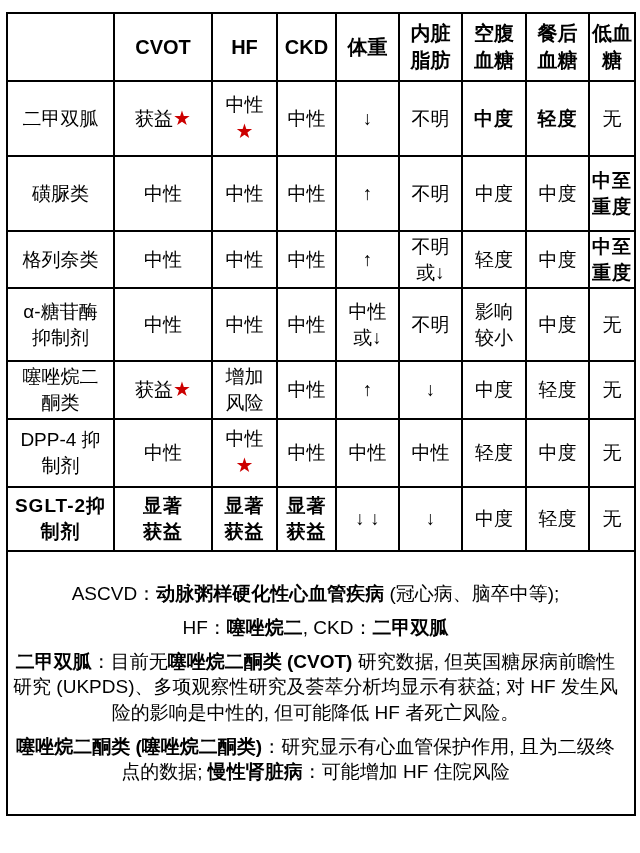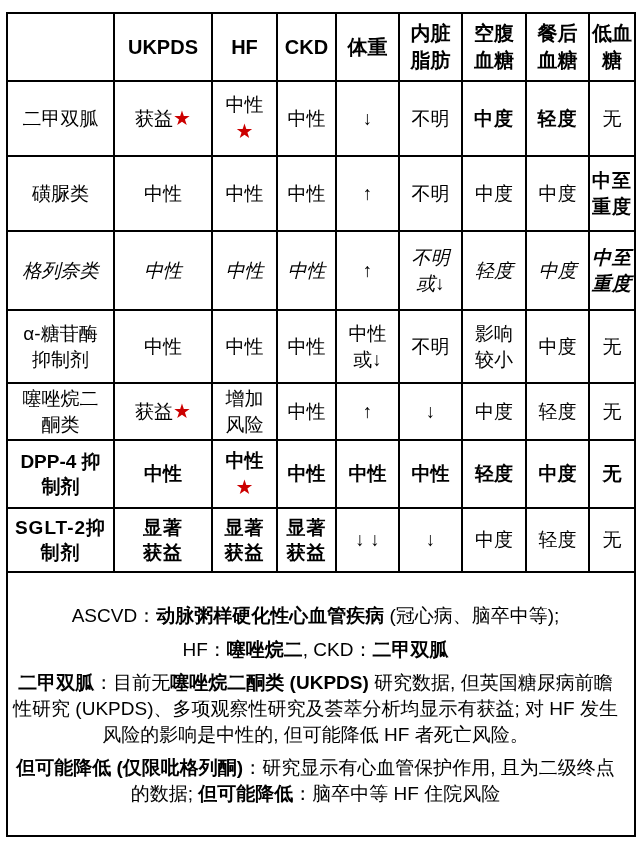--- a/index.html
+++ b/index.html
@@ -20,24 +20,24 @@
     text-align:center;
     vertical-align:middle;
     padding:2px 1px;
     font-size:19px;
     line-height:1.35;
     overflow:hidden;
   }
   table.cmp thead th { font-weight:bold; font-size:20px; height:62px; }
   tbody tr:nth-child(1) { height:75px; }
   tbody tr:nth-child(2) { height:75px;margin-top:8px; }
-  tbody tr:nth-child(3) { height:79px;font-style:italic; }
+  tbody tr:nth-child(3) { height:57px; }
   tbody tr:nth-child(4) { height:73px; }
   tbody tr:nth-child(5) { height:57px; }
-  tbody tr:nth-child(6) { height:68px;font-weight:bold; }
+  tbody tr:nth-child(6) { height:68px; }
   tbody tr:nth-child(7) { height:64px;border-radius:24px; }
   td.name { text-align:left; padding-left:4px; }
   td.bcell, .bseg { font-weight:bold; }
   td.bcell { font-size:18px; letter-spacing:1px; }
   .star { color:var(--star-color,#cc0000); font-size:20px; }
   .ln { display:block; }
   td.footcell {
     text-align:left;
     vertical-align:top;
     padding:8px 8px 6px 6px;
@@ -66,21 +66,21 @@
       <col class="c6">
       <col class="c7">
       <col class="c8">
   </colgroup>
   <thead>
     <tr>
         <th>
           <span class="ln"></span>
         </th>
         <th>
-          <span class="ln">UKPDS</span>
+          <span class="ln">CVOT</span>
         </th>
         <th>
           <span class="ln">HF</span>
         </th>
         <th>
           <span class="ln">CKD</span>
         </th>
         <th>
           <span class="ln">体重</span>
         </th>
@@ -320,18 +320,18 @@
         <td class="">
           <span class="ln">无</span>
         </td>
       </tr>
     </tbody>
   <tfoot>
     <tr>
       <td class="footcell" colspan="9">
           <p><span class="">ASCVD：</span><span class="bseg">动脉粥样硬化性心血管疾病</span><span class=""> (冠心病、脑卒中等);</span></p>
           <p><span class="">HF：</span><span class="bseg">噻唑烷二</span><span class="">, CKD：</span><span class="bseg">二甲双胍</span></p>
-          <p><span class="bseg">二甲双胍</span><span class="">：目前无</span><span class="bseg">噻唑烷二酮类</span><span class="bseg"> (UKPDS) </span><span class="">研究数据, 但英国糖尿病前瞻性研究 (UKPDS)、多项观察性研究及荟萃分析均显示有获益; 对 HF 发生风险的影响是中性的, 但可能降低 HF 者死亡风险。</span></p>
-          <p><span class="bseg">但可能降低 (仅限吡格列酮)</span><span class="">：研究显示有心血管保护作用, 且为二级终点的数据; </span><span class="bseg">但可能降低</span><span class="">：脑卒中等 HF 住院风险</span></p>
+          <p><span class="bseg">二甲双胍</span><span class="">：目前无</span><span class="bseg">噻唑烷二酮类</span><span class="bseg"> (CVOT) </span><span class="">研究数据, 但英国糖尿病前瞻性研究 (UKPDS)、多项观察性研究及荟萃分析均显示有获益; 对 HF 发生风险的影响是中性的, 但可能降低 HF 者死亡风险。</span></p>
+          <p><span class="bseg">噻唑烷二酮类 (噻唑烷二酮类)</span><span class="">：研究显示有心血管保护作用, 且为二级终点的数据; </span><span class="bseg">慢性肾脏病</span><span class="">：可能增加 HF 住院风险</span></p>
         </td>
     </tr>
   </tfoot>
 </table>
 
 </body></html>

